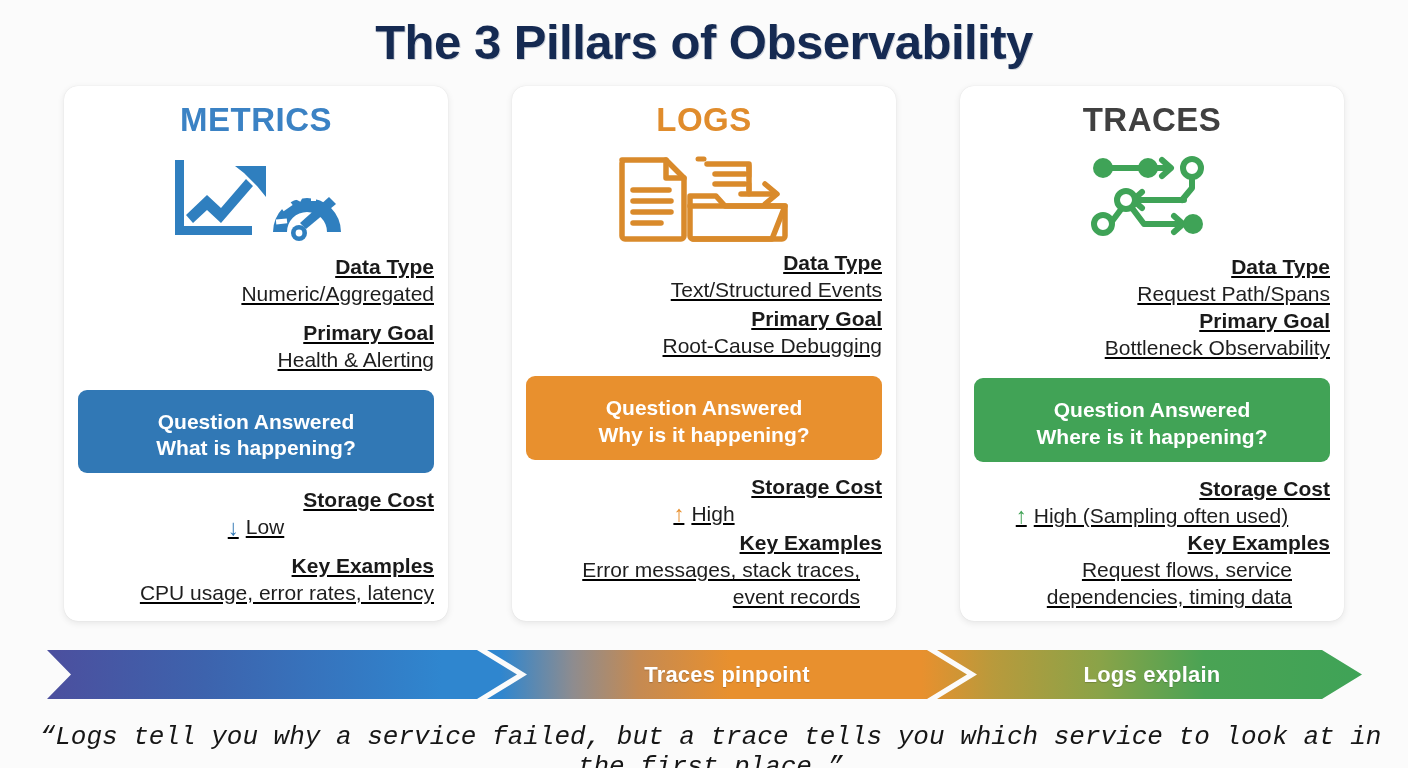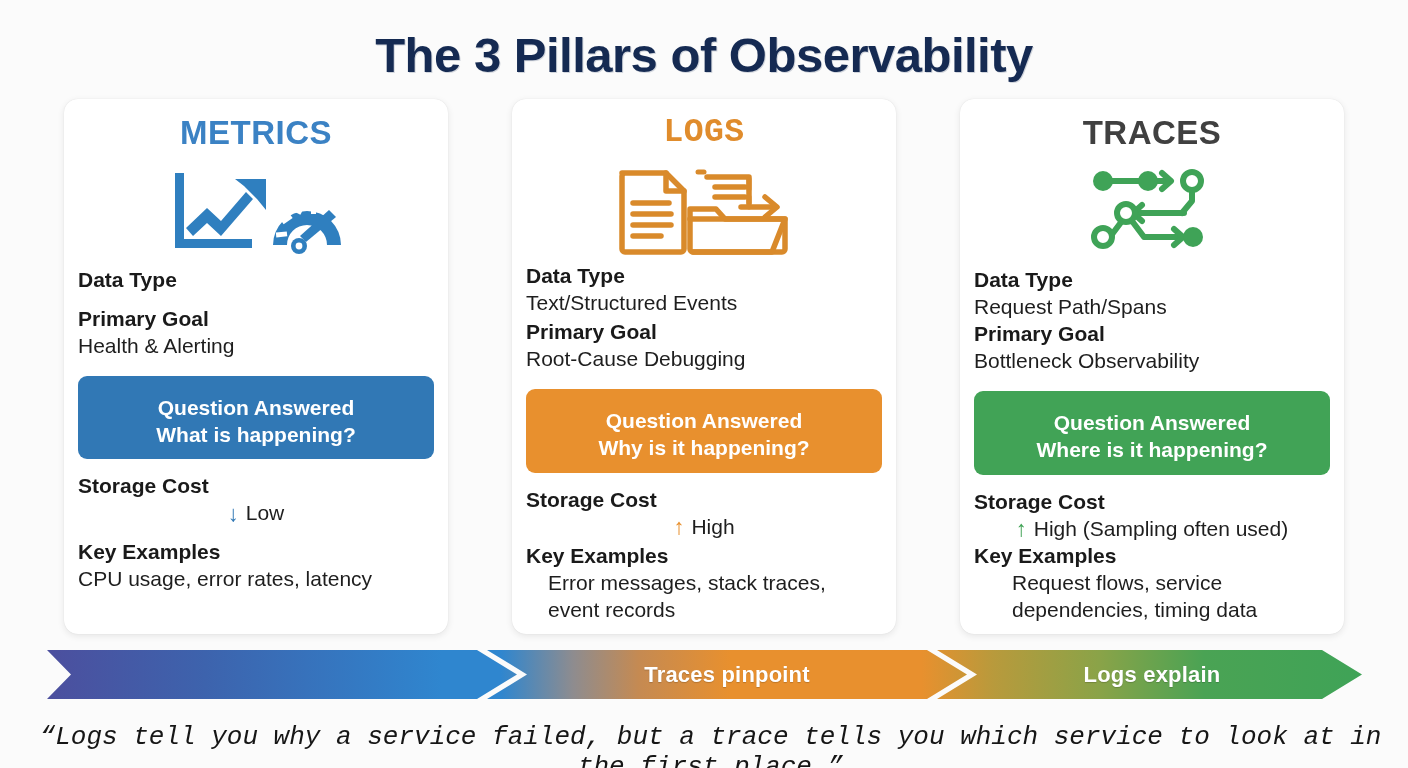--- a/index.html
+++ b/index.html
@@ -16,21 +16,21 @@
     position: relative;
   }
 
   
   .page-title {
     text-align: center;
     font-size: 49px;
     font-weight: bold;
     color: #152a52;
     letter-spacing: -0.5px;
-    padding-top: 31px;
+    padding-top: 18px;
     line-height: 1.0;
     text-shadow: 1px 1px 0 rgba(21,42,82,0.18);
   }
 
   
   .cards {
     display: flex;
     justify-content: space-between;
     padding: 0 64px;
     margin-top: 19px;
@@ -58,21 +58,21 @@
 
   .icon-wrap {
     height: 92px;
     margin-top: 18px;
     margin-bottom: 8px;
     display: flex;
     align-items: center;
     justify-content: center;
   }
 
-  .field { text-align: left; width: 100%; }
+  .field { text-align: right; width: 100%; text-decoration: underline; }
 
   .field-label {
     font-size: 21px;
     font-weight: bold;
     color: #1a1a1a;
     line-height: 1.28;
   }
 
   .field-value {
     font-size: 21px;
@@ -176,20 +176,21 @@
 
           <path d="M160 40 l7 7 l-30 25 l-6 -6 Z"></path>
           <circle cx="130" cy="76" r="8"></circle>
           <circle cx="130" cy="76" r="3.4" fill="#ffffff"></circle>
         </g>
       </svg>
     </div>
 
     <div class="field">
       <div class="field-label">Data Type</div>
+      <div class="field-value">Numeric/Aggregated</div>
     </div>
 
     <div class="spacer-sm"></div>
 
     <div class="field">
       <div class="field-label">Primary Goal</div>
       <div class="field-value">Health &amp; Alerting</div>
     </div>
 
     <div class="pill" style="background:#3178b5;">
@@ -207,21 +208,21 @@
 
     <div class="spacer-sm"></div>
 
     <div class="field">
       <div class="field-label">Key Examples</div>
       <div class="field-value">CPU usage, error rates, latency</div>
     </div>
   </div>
 
   <div class="card">
-    <div class="card-title" style="color:#e08c2c;font-family:Liberation Mono, monospace;">LOGS</div>
+    <div class="card-title" style="color:#e08c2c;">LOGS</div>
 
     <div class="icon-wrap">
       <svg width="178" height="88" viewBox="0 0 178 88">
         <g fill="none" stroke="#d98a2b" stroke-width="5.5" stroke-linecap="round" stroke-linejoin="round">
 
           <path d="M7 6 h44 l18 18 v58 a3 3 0 0 1 -3 3 H10 a3 3 0 0 1 -3 -3 V9 a3 3 0 0 1 3 -3 Z"></path>
           <path d="M51 6 v18 h18"></path>
           <path d="M18 36 h36"></path>
           <path d="M18 47 h38"></path>
           <path d="M18 58 h38"></path>

